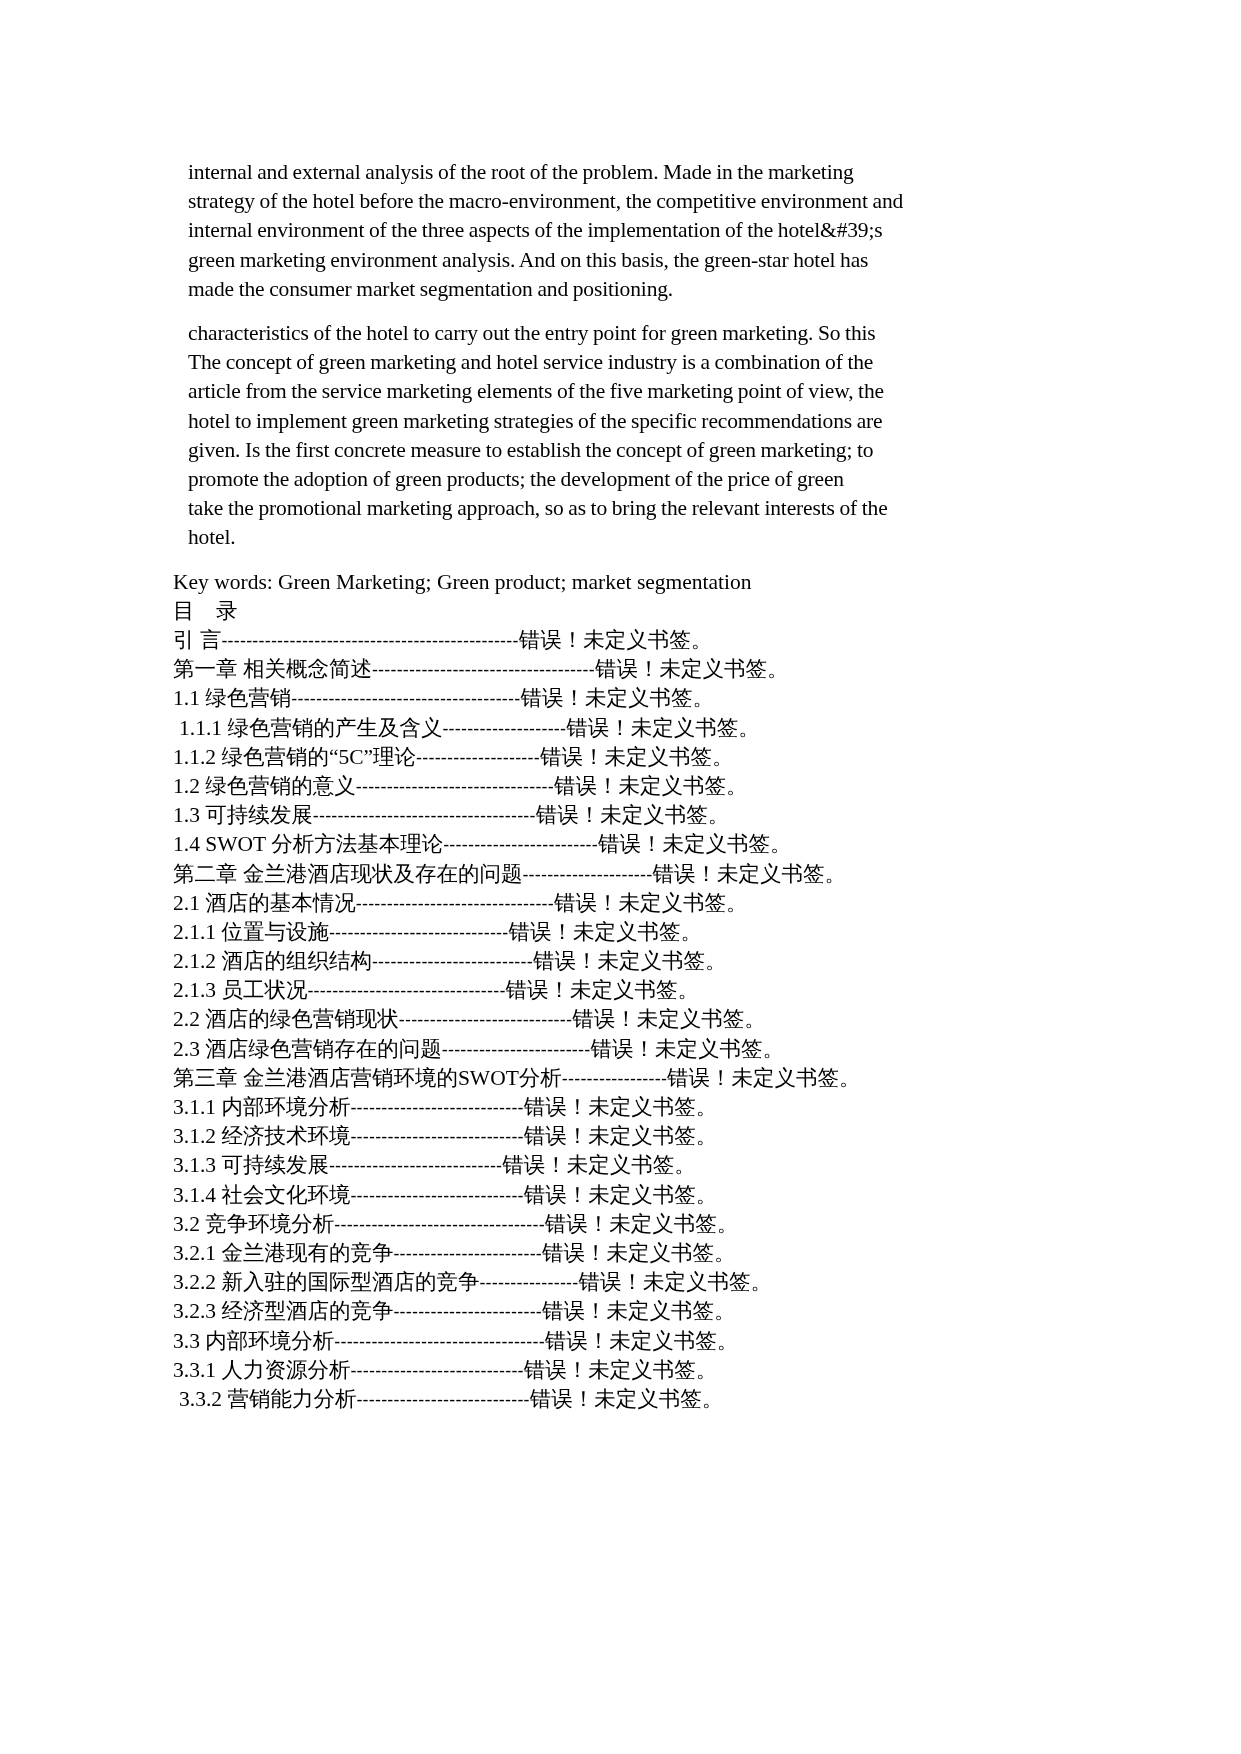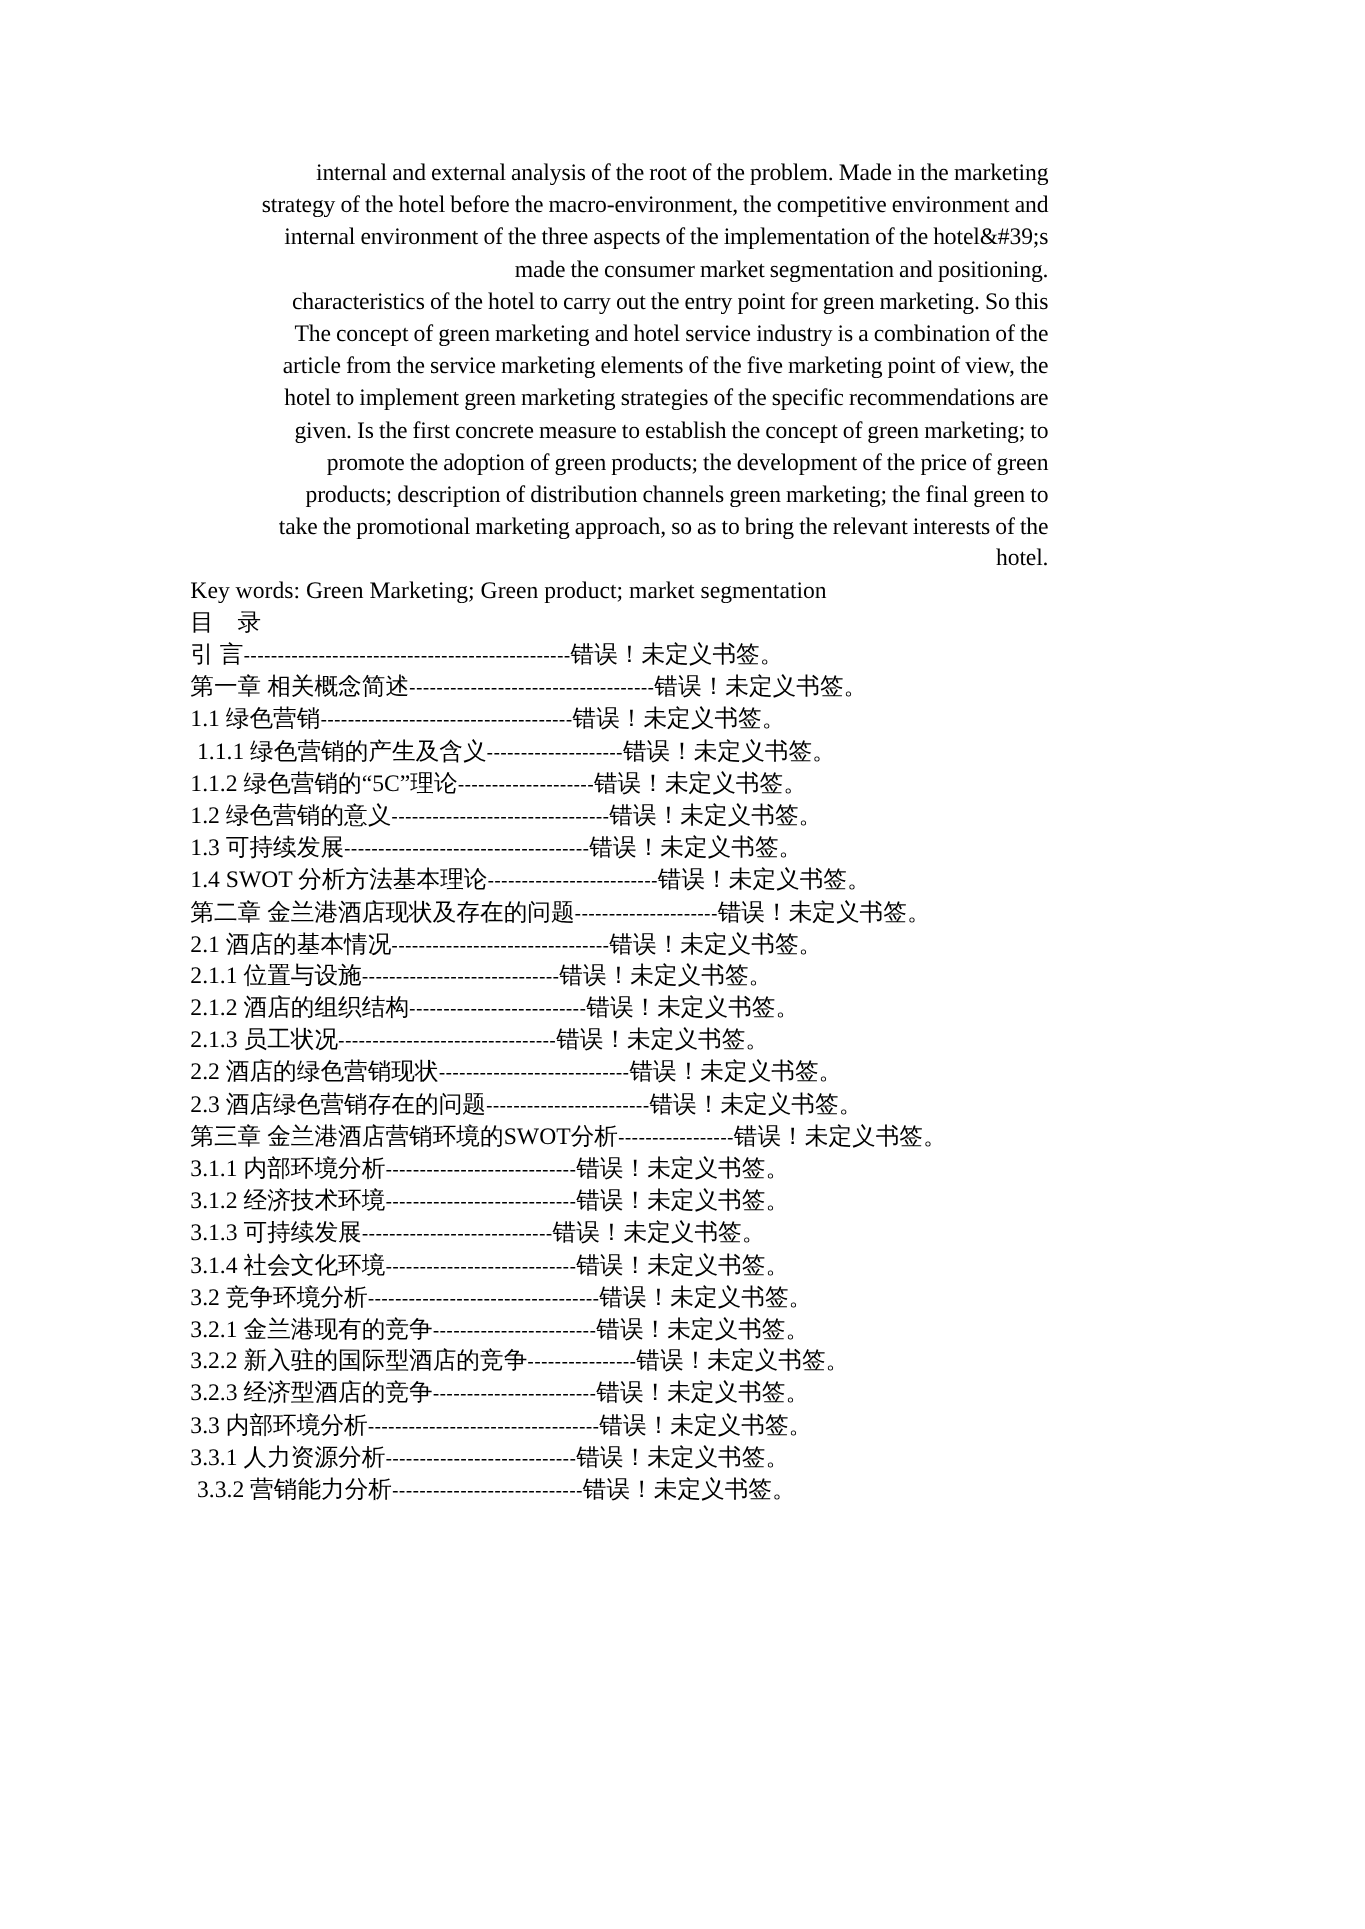--- a/index.html
+++ b/index.html
@@ -17,25 +17,24 @@
       position: absolute;
       left: 173px;
       top: 143px;
       width: 780px;
       color: #000000;
       font-family: "Liberation Serif", "DejaVu Serif", serif;
       font-size: 21.5px;
       line-height: 29.2px;
     }
     .para {
-      margin: 0;
+      margin: 15px;
       padding: 0;
       letter-spacing: -0.15px;
       word-spacing: -0.5px;
-      text-align: right;
     }
     .line {
       display: block;
       white-space: nowrap;
     }
     .keywords {
       margin: 0;
       white-space: nowrap;
     }
     .toc-title {
@@ -71,31 +70,31 @@
   </style>
 </head>
 <body>
 
 <div class="page">
 
   <p class="para">
     <span class="line">internal and external analysis of the root of the problem. Made in the marketing</span>
     <span class="line">strategy of the hotel before the macro-environment, the competitive environment and</span>
     <span class="line">internal environment of the three aspects of the implementation of the hotel&amp;#39;s</span>
+    <span class="line">green marketing environment analysis. And on this basis, the green-star hotel has</span>
     <span class="line">made the consumer market segmentation and positioning.</span>
   </p>
 
   <p class="para">
     <span class="line">characteristics of the hotel to carry out the entry point for green marketing. So this</span>
     <span class="line">The concept of green marketing and hotel service industry is a combination of the</span>
     <span class="line">article from the service marketing elements of the five marketing point of view, the</span>
     <span class="line">hotel to implement green marketing strategies of the specific recommendations are</span>
     <span class="line">given. Is the first concrete measure to establish the concept of green marketing; to</span>
     <span class="line">promote the adoption of green products; the development of the price of green</span>
-    <span class="line">products; description of distribution channels green marketing; the final green to</span>
     <span class="line">take the promotional marketing approach, so as to bring the relevant interests of the</span>
     <span class="line">hotel.</span>
   </p>
 
   <p class="keywords">Key words: Green Marketing; Green product; market segmentation</p>
 
   <p class="toc-title">目 录</p>
 
   <ul class="toc-list" id="toc-list">
       <li class="toc-item"><span class="toc-label">引  言 </span><span class="toc-leader">------------------------------------------------</span><span class="toc-page"> 错误！未定义书签。</span></li>

